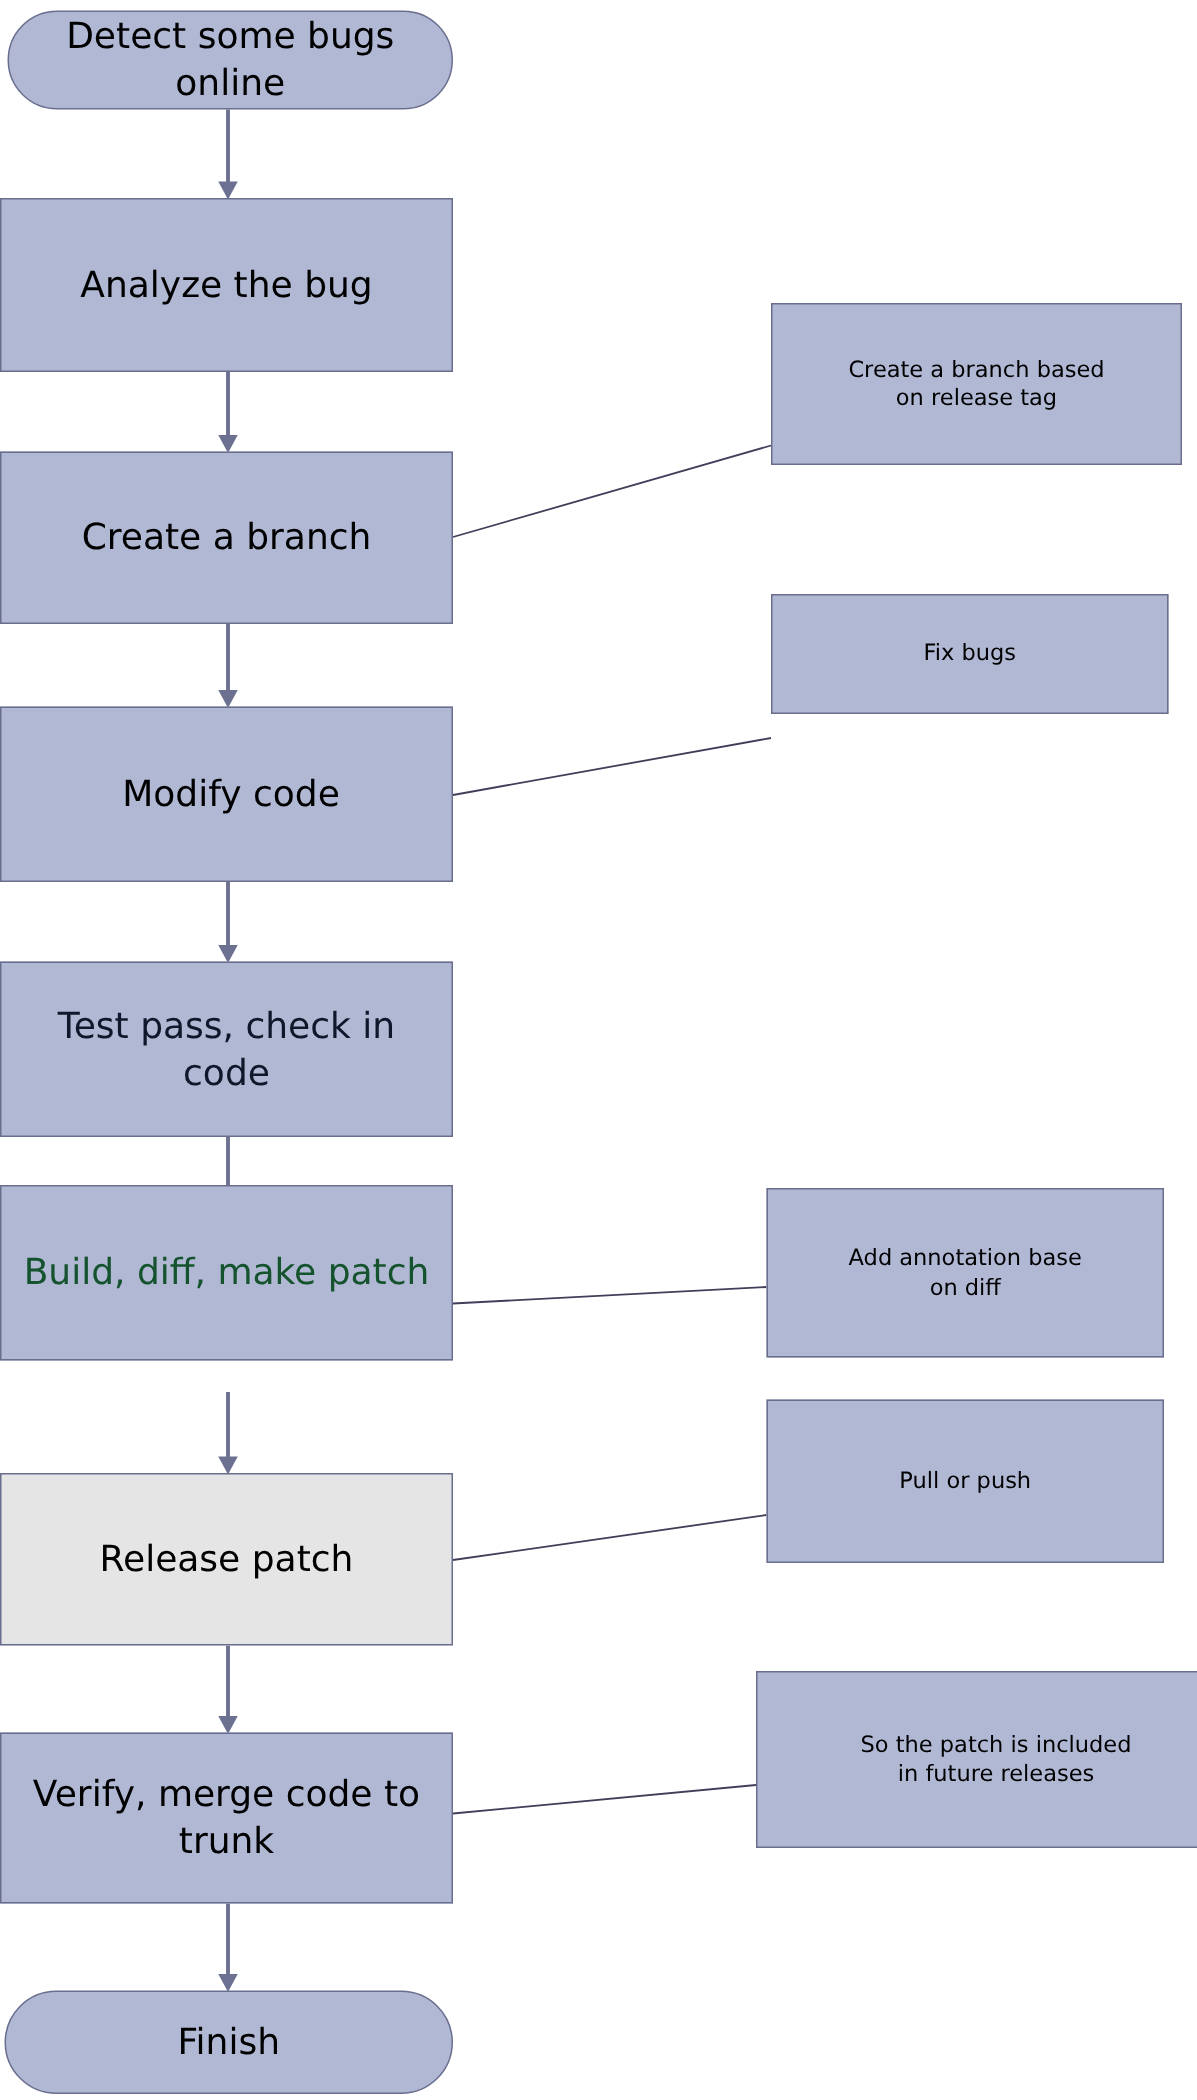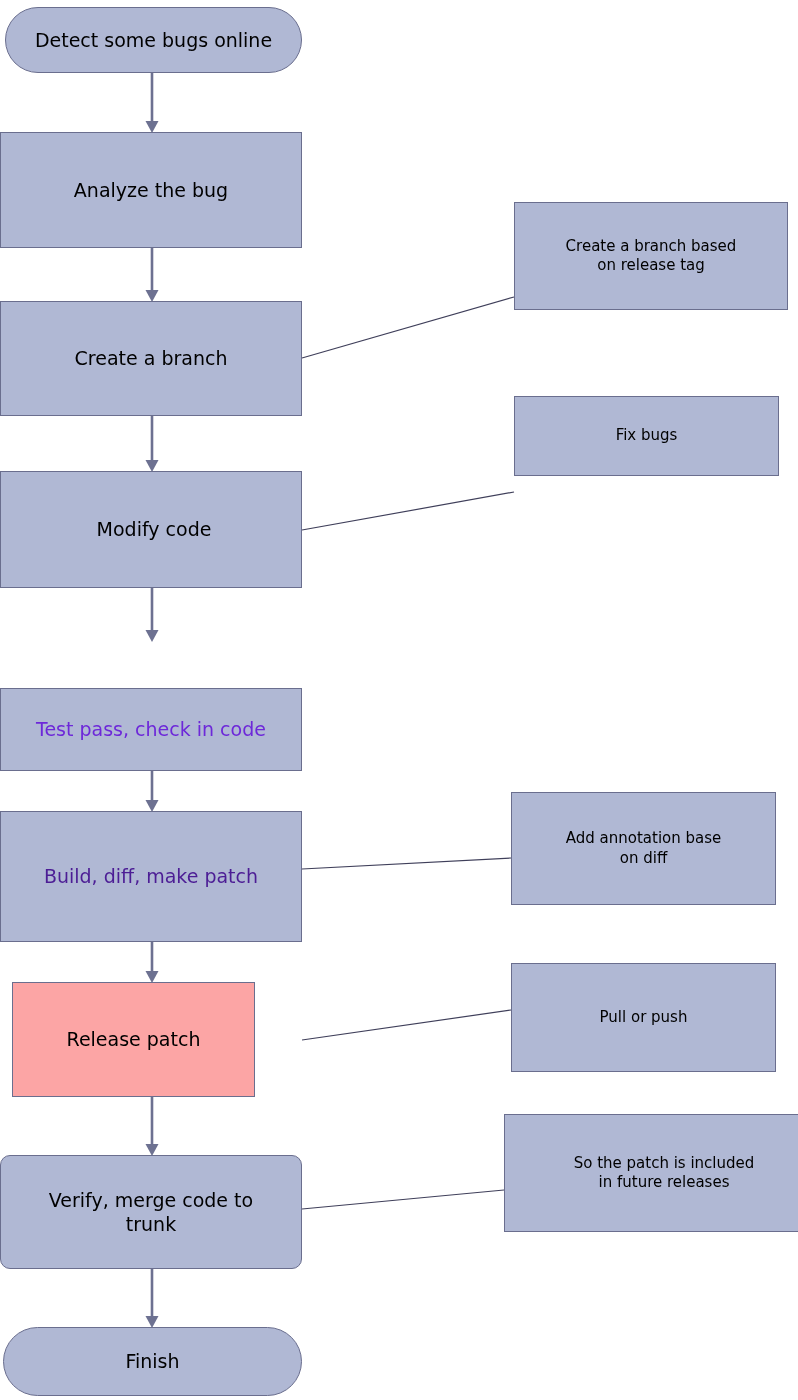--- a/index.html
+++ b/index.html
@@ -29,21 +29,21 @@
   .node {
     position: absolute;
     box-sizing: border-box;
     display: flex;
     align-items: center;
     justify-content: center;
     text-align: center;
     color: #000000;
     background: #b0b8d4;
     border: 1px solid #6a6e8e;
-    font-size: 19px;
+    font-size: 24px;
     line-height: 1.28;
     white-space: pre-line;
     padding: 2px 6px;
   }
   .node.terminator {
     border-radius: 999px;
   }
   .node.note {
     font-size: 15px;
   }
@@ -79,31 +79,31 @@
         <line x1="302" y1="1040" x2="511" y2="1010" stroke="#3f3f5a" stroke-width="1.2"></line>
         <line x1="302" y1="1209" x2="504" y2="1190" stroke="#3f3f5a" stroke-width="1.2"></line>
       </g>
   </svg>
 
   <div id="main-flow-group">
       <div class="node terminator" style="left: 5px; top: 7px; width: 297px; height: 66px; background: rgb(176, 184, 212); border-color: rgb(106, 110, 142); color: rgb(0, 0, 0);">Detect some bugs online</div>
       <div class="node" style="left: 0px; top: 132px; width: 302px; height: 116px; background: rgb(176, 184, 212); border-color: rgb(106, 110, 142); color: rgb(0, 0, 0);">Analyze the bug</div>
       <div class="node" style="left: 0px; top: 301px; width: 302px; height: 115px; background: rgb(176, 184, 212); border-color: rgb(106, 110, 142); color: rgb(0, 0, 0);">Create a branch</div>
       <div class="node" style="left: 0px; top: 471px; width: 302px; height: 117px; background: rgb(176, 184, 212); border-color: rgb(106, 110, 142); color: rgb(0, 0, 0); padding-left: 12px;">Modify code</div>
-      <div class="node" style="left: 0px; top: 641px; width: 302px; height: 83px; background: rgb(176, 184, 212); border-color: rgb(106, 110, 142); color: #6d28d9; margin-top: 47px;">Test pass, check in code</div>
-      <div class="node" style="left: 0px; top: 811px; width: 302px; height: 131px; background: rgb(176, 184, 212); border-color: rgb(106, 110, 142); color: #4c1d95;">Build, diff, make patch</div>
-      <div class="node" style="left: 12px; top: 982px; width: 243px; height: 115px; background: #fca5a5; border-color: rgb(106, 110, 142); color: rgb(0, 0, 0);">Release patch</div>
-      <div class="node" style="left: 0px; top: 1155px; width: 302px; height: 114px; background: rgb(176, 184, 212); border-color: rgb(106, 110, 142); color: rgb(0, 0, 0); border-radius: 10px;">Verify,  merge code to
+      <div class="node" style="left: 0px; top: 641px; width: 302px; height: 117px; background: rgb(176, 184, 212); border-color: rgb(106, 110, 142); color: #0f172a;">Test pass, check in code</div>
+      <div class="node" style="left: 0px; top: 790px; width: 302px; height: 117px; background: rgb(176, 184, 212); border-color: rgb(106, 110, 142); color: #14532d;">Build, diff, make patch</div>
+      <div class="node" style="left: 0px; top: 982px; width: 302px; height: 115px; background: #e5e5e5; border-color: rgb(106, 110, 142); color: rgb(0, 0, 0);">Release patch</div>
+      <div class="node" style="left: 0px; top: 1155px; width: 302px; height: 114px; background: rgb(176, 184, 212); border-color: rgb(106, 110, 142); color: rgb(0, 0, 0);">Verify,  merge code to
 trunk</div>
       <div class="node terminator" style="left: 3px; top: 1327px; width: 299px; height: 69px; background: rgb(176, 184, 212); border-color: rgb(106, 110, 142); color: rgb(0, 0, 0);">Finish</div>
     </div>
   <div id="note-group">
       <div class="node note" style="left: 514px; top: 202px; width: 274px; height: 108px; background: rgb(176, 184, 212); border-color: rgb(106, 110, 142); color: rgb(0, 0, 0);">Create a branch based
 on release tag</div>
       <div class="node note" style="left: 514px; top: 396px; width: 265px; height: 80px; background: rgb(176, 184, 212); border-color: rgb(106, 110, 142); color: rgb(0, 0, 0);">Fix bugs</div>
       <div class="node note" style="left: 511px; top: 792px; width: 265px; height: 113px; background: rgb(176, 184, 212); border-color: rgb(106, 110, 142); color: rgb(0, 0, 0);">Add annotation base
 on diff</div>
-      <div class="node note" style="left: 511px; top: 933px; width: 265px; height: 109px; background: rgb(176, 184, 212); border-color: rgb(106, 110, 142); color: rgb(0, 0, 0); margin-top: 30px;">Pull or push</div>
+      <div class="node note" style="left: 511px; top: 933px; width: 265px; height: 109px; background: rgb(176, 184, 212); border-color: rgb(106, 110, 142); color: rgb(0, 0, 0);">Pull or push</div>
       <div class="node note" style="left: 504px; top: 1114px; width: 320px; height: 118px; background: rgb(176, 184, 212); border-color: rgb(106, 110, 142); color: rgb(0, 0, 0);">So the patch is included
 in future releases</div>
     </div>
 
 </div>
 
 </body></html>

